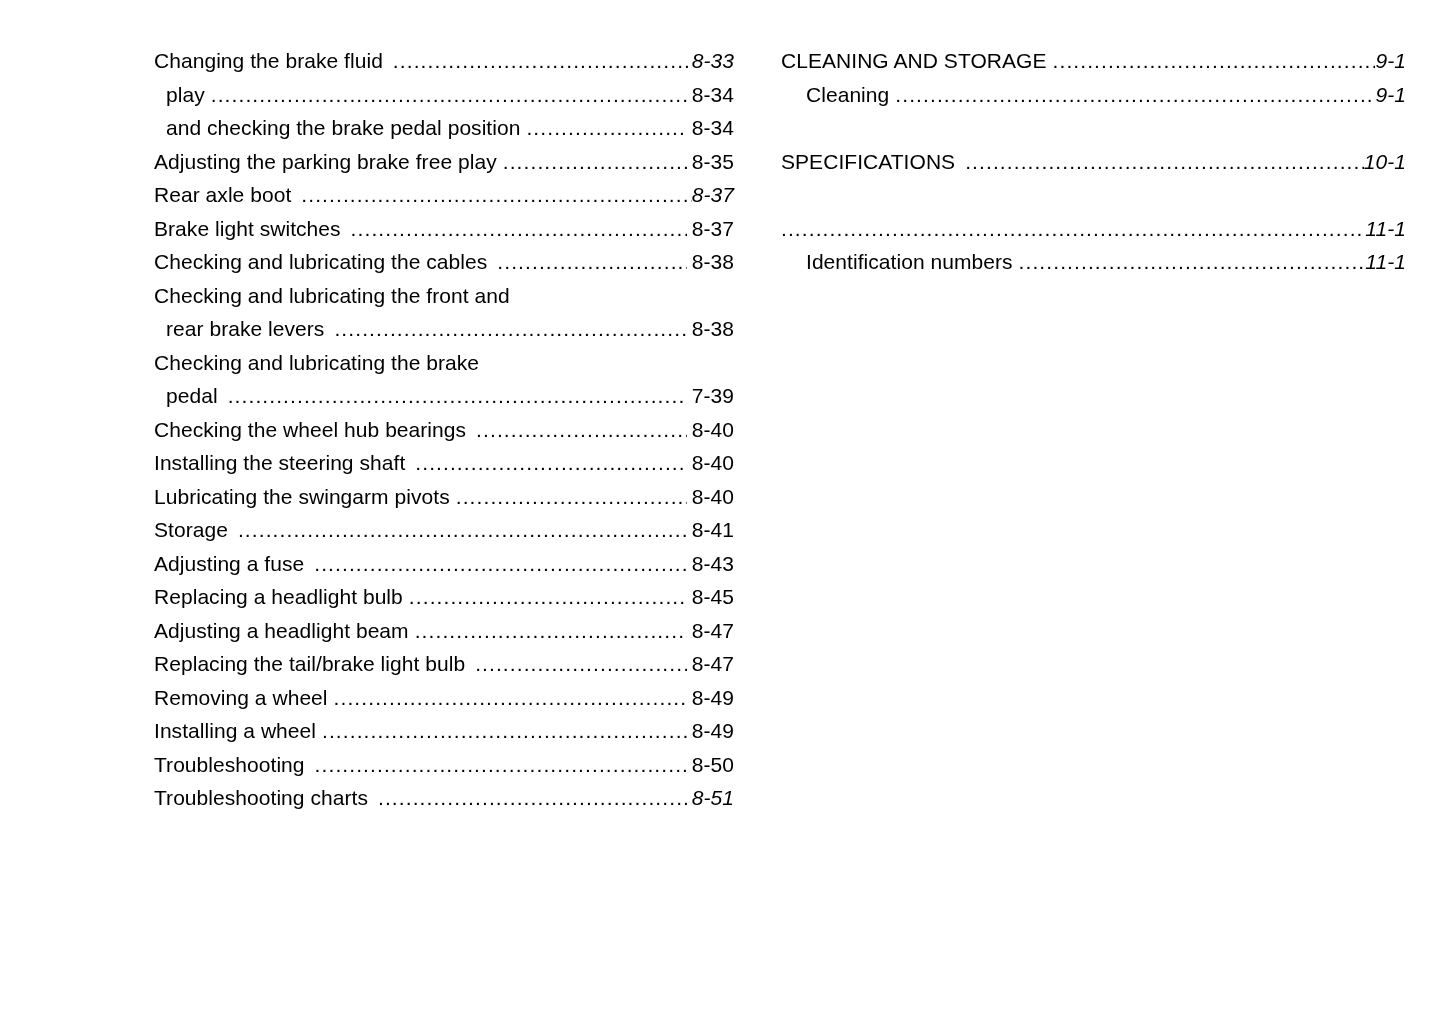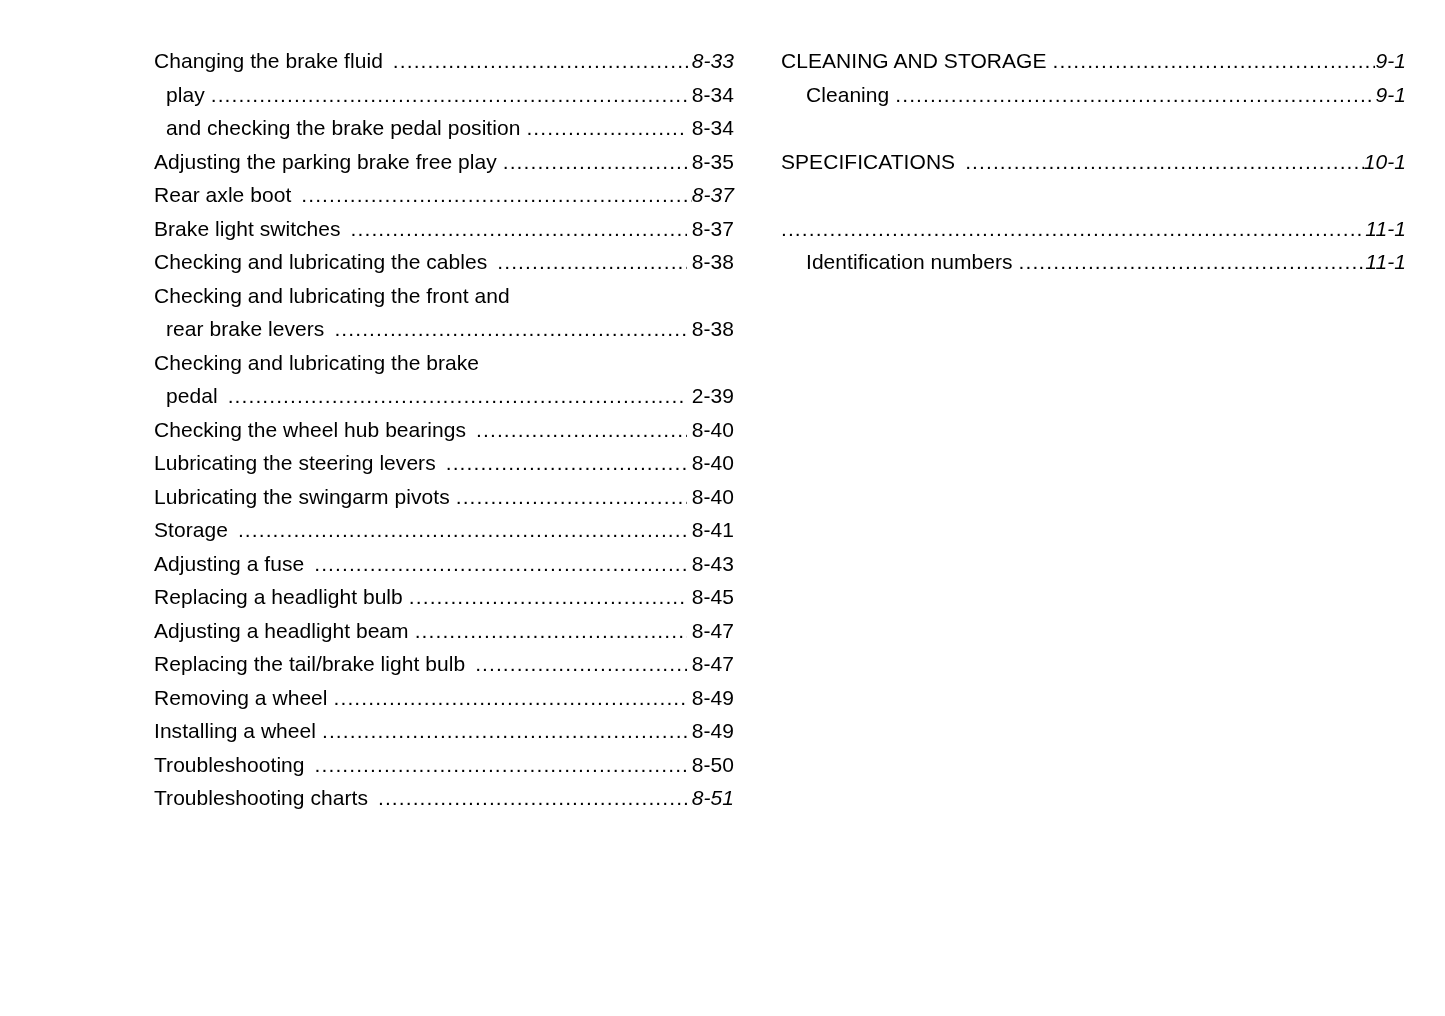--- a/index.html
+++ b/index.html
@@ -168,33 +168,33 @@
             <span class="label">rear brake levers</span>
             <span class="leader"></span>
             <span class="pageno">8-38</span>
           </div>
         </div>
         <div class="entry textline">Checking and lubricating the brake</div>
         <div class="entry indent-wrap">
           <div class="line gap-wide numgap-normal">
             <span class="label">pedal</span>
             <span class="leader"></span>
-            <span class="pageno">2-39</span>
+            <span class="pageno">7-39</span>
           </div>
         </div>
         <div class="entry ">
           <div class="line gap-wide numgap-normal">
             <span class="label">Checking the wheel hub bearings</span>
             <span class="leader"></span>
             <span class="pageno">8-40</span>
           </div>
         </div>
         <div class="entry ">
           <div class="line gap-wide numgap-normal">
-            <span class="label">Lubricating the steering levers</span>
+            <span class="label">Installing the steering shaft</span>
             <span class="leader"></span>
             <span class="pageno">8-40</span>
           </div>
         </div>
         <div class="entry ">
           <div class="line gap-normal numgap-normal">
             <span class="label">Lubricating the swingarm pivots</span>
             <span class="leader"></span>
             <span class="pageno">8-40</span>
           </div>

